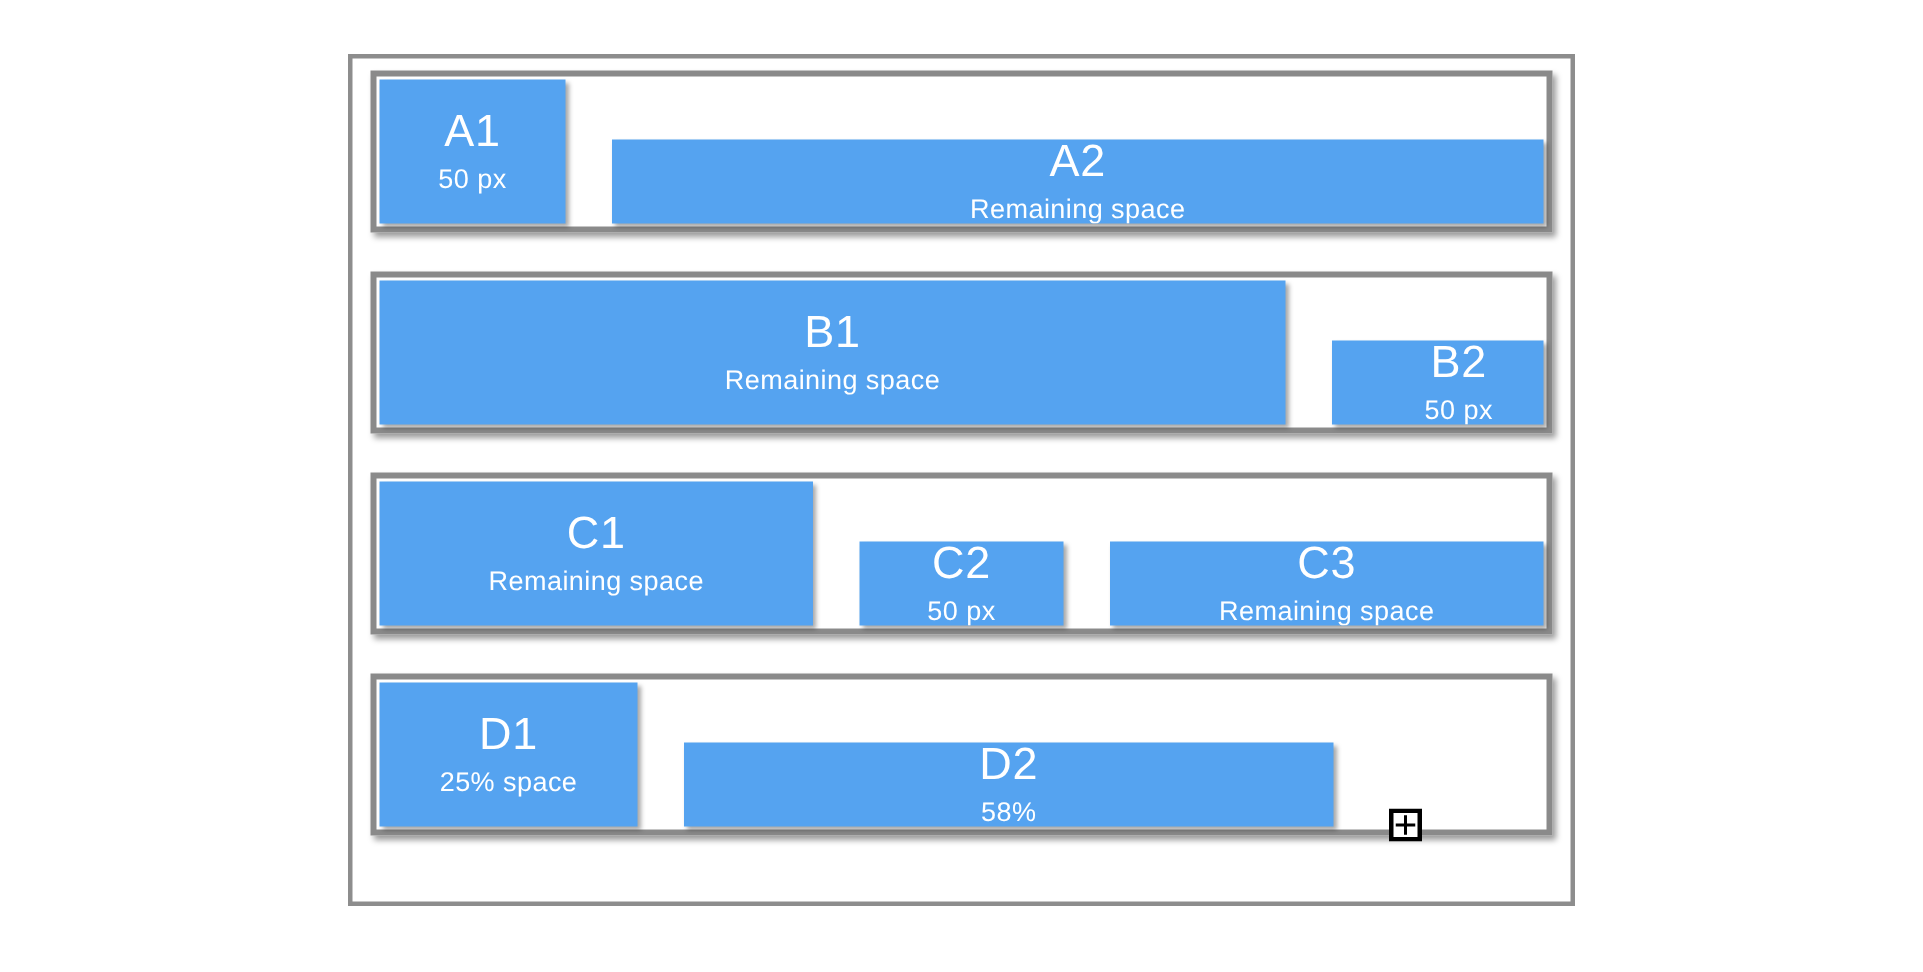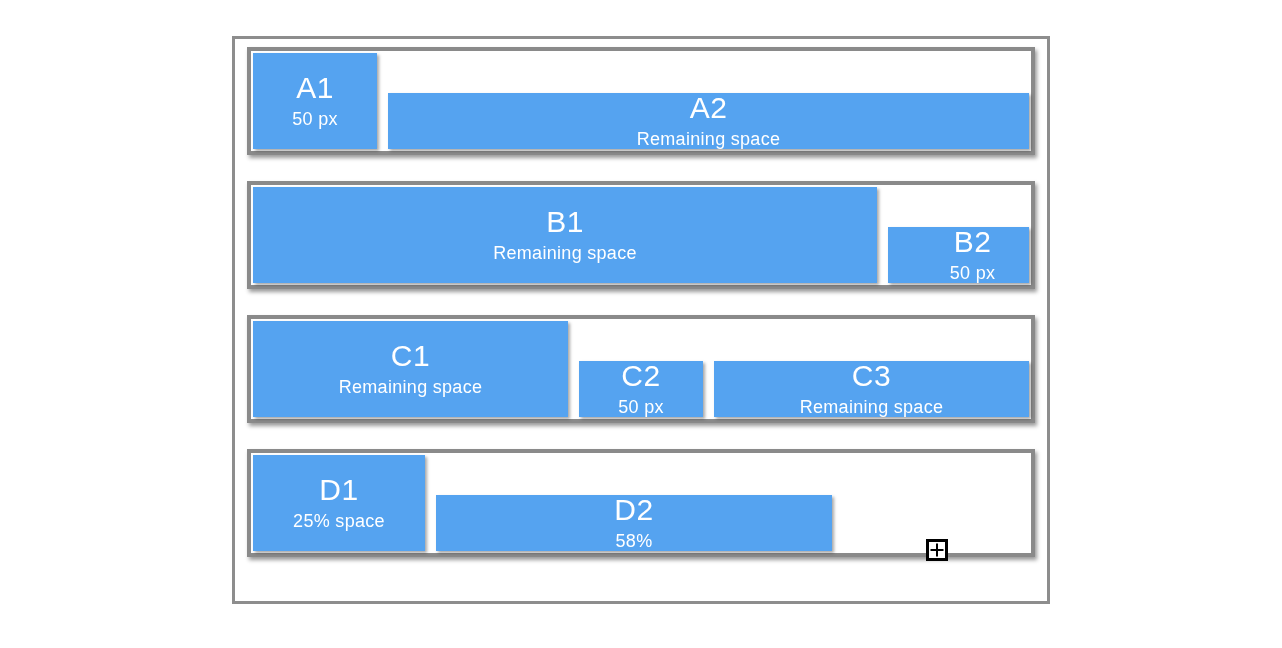--- a/index.html
+++ b/index.html
@@ -28,41 +28,42 @@
   .flex-row {
     box-sizing: border-box;
     height: 108px;
     border: 4px solid #8a8a8a;
     padding: 2px;
     background: #ffffff;
     display: flex;
     align-items: stretch;
     margin-bottom: 26px;
     box-shadow: 2px 3px 4px rgba(0,0,0,0.40);
+    gap: 20px;
   }
   .flex-row:last-child { margin-bottom: 0; }
   .box {
     box-sizing: border-box;
     background: #55a3f0;
     color: #ffffff;
     display: flex;
     flex-direction: column;
     align-items: center;
     justify-content: center;
     text-align: center;
     box-shadow: 2px 2px 3px rgba(0,0,0,0.35);
     overflow: hidden;
   }
   .box + .box { margin-left: 11px; margin-top: 40px; }
   .grow { flex: 1 1 auto; }
   .w-a1 { width: 124px; flex: 0 0 auto; }
   .w-b2 { width: 141px; flex: 0 0 auto; padding-left: 28px; }
-  .w-c2 { width: 124px; flex: 0 0 auto; }
+  .w-c2 { width: 136px; flex: 0 0 auto; }
   .w-d1 { width: 172px; flex: 0 0 auto; }
-  .w-d2 { width: 396px; flex: 0 0 auto; }
+  .w-d2 { width: 433px; flex: 0 0 auto; }
   .box-title {
     font-size: 30px;
     font-weight: 300;
     line-height: 36px;
     letter-spacing: 0.5px;
   }
   .box-subtitle {
     font-size: 18px;
     font-weight: 300;
     line-height: 27px;

